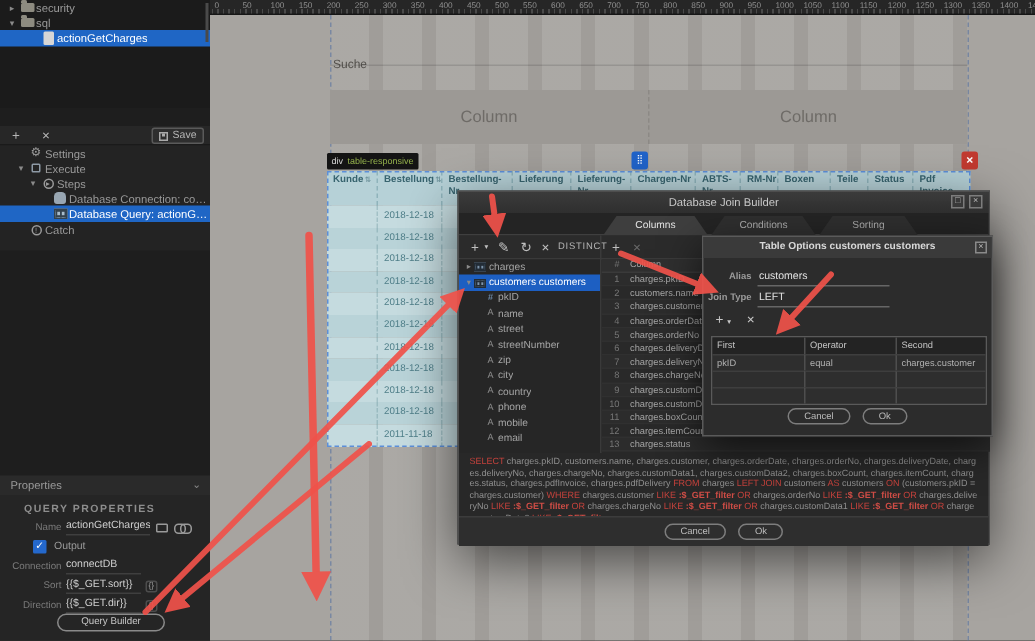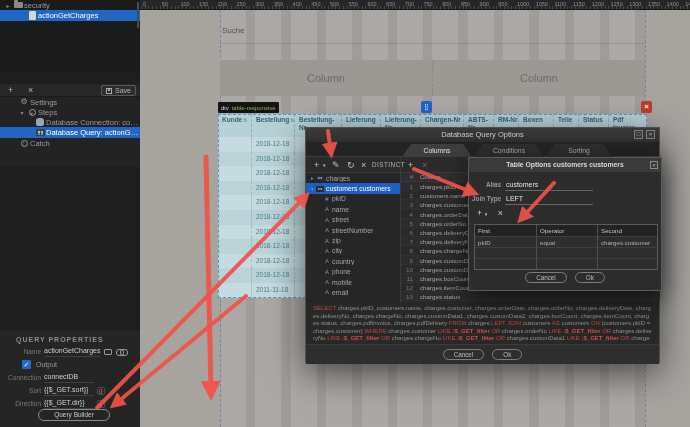--- a/index.html
+++ b/index.html
@@ -54,21 +54,21 @@
     background:transparent;color:#c8c8c8;font-size:6.5px;text-align:center;line-height:10px}
   
   #canvas{position:absolute;left:140px;top:0;width:550px;height:427px;background:#a7a4a0}
   #ruler{position:absolute;left:0;top:0;width:550px;height:10px;background:#262626;border-bottom:1px solid #161616}
   #ruler::after{content:"";position:absolute;left:1px;bottom:0;width:548px;height:3px;
     background:repeating-linear-gradient(90deg,#4a4a4a 0 1px,transparent 1px 3.74px)}
   .rlab{position:absolute;top:1px;font-size:5.5px;color:#8f8f8f;transform:none}
   #stripes{position:absolute;left:80px;top:10px;width:425px;height:417px;
     background:repeating-linear-gradient(90deg,rgba(255,255,255,.05) 0 26px,rgba(0,0,0,.045) 26px 35.4px)}
   .vguide{position:absolute;top:10px;height:417px;width:0;border-left:1px dashed rgba(80,110,160,.55)}
-  #suche{position:absolute;left:82px;top:26px;font-size:8px;color:#54514d}
+  #suche{position:absolute;left:82px;top:38px;font-size:8px;color:#54514d}
   #suche-line{position:absolute;left:80px;top:43px;width:425px;border-bottom:1px solid rgba(0,0,0,.12)}
   #colbar{position:absolute;left:80px;top:60px;width:425px;height:36px;background:#9c9995;display:flex}
   .colcell{flex:1;display:flex;align-items:center;justify-content:center;font-size:11px;color:#6e6b67;
     border-left:1px dashed rgba(0,0,0,.10)}
   .colcell:first-child{border-left:none}
   #selrect{position:absolute;left:78px;top:114px;width:429px;height:184px;border:1px dashed #5c8fd9;pointer-events:none}
   #tagbadge{position:absolute;left:78px;top:102px;height:11px;background:#141414;border-radius:1px;
     display:flex;align-items:center;gap:3px;padding:0 3px;font-size:6px}
   #tagbadge .tag{color:#d8d8d8}#tagbadge .cls{color:#94b14c}
   #movebadge{position:absolute;left:281px;top:101px;width:11px;height:12px;background:#2063c9;border-radius:2px;
@@ -155,20 +155,27 @@
 
 <div id="sidebar">
   <div id="file-tree">
       <div class="trow" style="padding-left: 4px;">
         <span class="exp">▸</span>
         <span class="icw">
           <span class="ic-folder"></span>
         </span>
         <span class="lbl">security</span>
       </div>
+      <div class="trow" style="padding-left: 4px;">
+        <span class="exp">▾</span>
+        <span class="icw">
+          <span class="ic-folder"></span>
+        </span>
+        <span class="lbl">sql</span>
+      </div>
       <div class="trow sel" style="padding-left: 18px;">
         <span class="exp"></span>
         <span class="icw">
           <span class="ic-file"></span>
         </span>
         <span class="lbl">actionGetCharges</span>
       </div>
     </div>
   <div id="fscroll"></div>
   <div id="as-toolbar">
@@ -180,20 +187,27 @@
       </span>
   </div>
   <div id="as-tree">
       <div class="trow" style="padding-left: 10px;">
         <span class="exp"></span>
         <span class="icw">
           <span class="ic-gear">⚙</span>
         </span>
         <span class="lbl">Settings</span>
       </div>
+      <div class="trow" style="padding-left: 10px;">
+        <span class="exp">▾</span>
+        <span class="icw">
+          <span class="ic-box"></span>
+        </span>
+        <span class="lbl">Execute</span>
+      </div>
       <div class="trow" style="padding-left: 18px;">
         <span class="exp">▾</span>
         <span class="icw">
           <span class="ic-circle">▸</span>
         </span>
         <span class="lbl">Steps</span>
       </div>
       <div class="trow" style="padding-left: 26px;">
         <span class="exp"></span>
         <span class="icw">
@@ -209,20 +223,21 @@
         <span class="lbl">Database Query: actionGetCharges</span>
       </div>
       <div class="trow" style="padding-left: 10px;">
         <span class="exp"></span>
         <span class="icw">
           <span class="ic-circle">!</span>
         </span>
         <span class="lbl">Catch</span>
       </div>
     </div>
+  <div id="props-header"><span>Properties</span><span id="props-chev">⌄</span></div>
   <div id="props">
     <div id="props-title">QUERY PROPERTIES</div>
     <div class="prow" style="top:16px">
       <span class="plabel">Name</span>
       <span class="pvalue">actionGetCharges</span>
       <span class="ic-folder2"></span>
       <span class="ic-link"></span>
     </div>
     <div class="prow" style="top:29px">
       <span class="pcheck">✓</span>
@@ -463,21 +478,21 @@
   <div id="selrect"></div>
   <div id="tagbadge">
     <span class="tag">div</span>
     <span class="cls">table-responsive</span>
   </div>
   <div id="movebadge">⣿</div>
   <div id="closebadge">×</div>
 </div>
 
 <div id="dialog">
-  <div id="dlg-title">Database Query Options</div>
+  <div id="dlg-title">Database Join Builder</div>
   <span class="winbtn" style="right:16px">□</span>
   <span class="winbtn" style="right:4px">×</span>
   <div id="dlg-tabs">
       <div class="tab active" style="left: 96px; width: 70px;">Columns</div>
       <div class="tab" style="left: 168px; width: 70px;">Conditions</div>
       <div class="tab" style="left: 240px; width: 66px;">Sorting</div>
     </div>
   <div id="dlg-toolbar">
     <span class="dtb" style="left:8px">+</span>
     <span class="dtb" style="left:17px;font-size:5px">▾</span>

